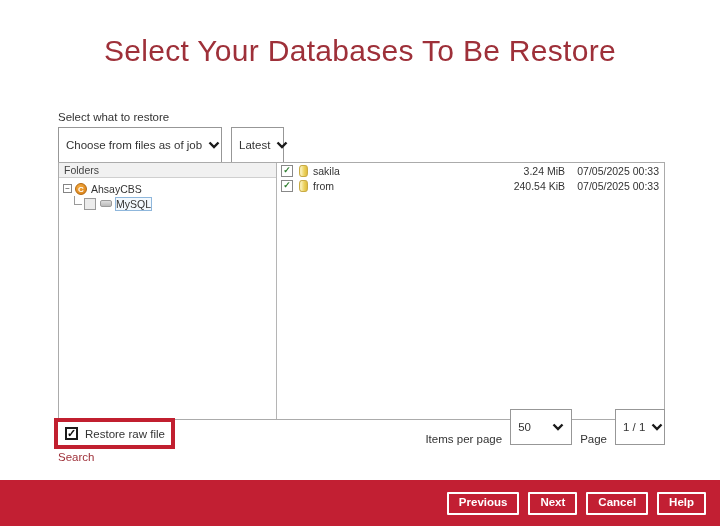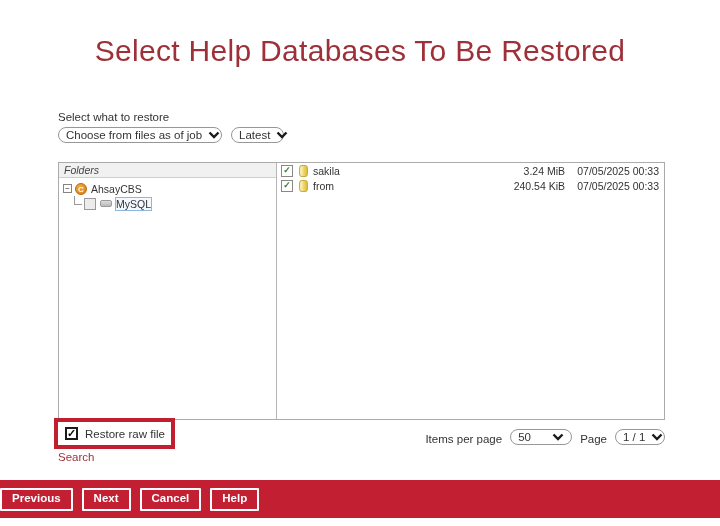--- a/index.html
+++ b/index.html
@@ -10,36 +10,36 @@
   
   .page-title{
     position:absolute;top:34px;left:0;right:0;text-align:center;
     font-size:30px;font-weight:300;color:var(--title-red,#9e3039);
     letter-spacing:0.3px;
   }
   
   .filters-label{position:absolute;left:58px;top:111px;font-size:11.5px;color:#333;}
   .dropdown-row{position:absolute;left:58px;top:127px;display:flex;gap:9px;}
   .dropdown{
-    height:16px;border:1px solid #979797;border-radius:12px;background:#fff;
+    height:36px;border:1px solid #979797;border-radius:0;background:#fff;
     display:flex;align-items:center;justify-content:space-between;
     padding:0 7px;font-size:11.5px;box-sizing:border-box;cursor:pointer;white-space:nowrap;
   }
   .dd-job{width:164px}.dd-date{width:78px}.dd-ver{width:53px}
   .chev{flex:none;margin-left:6px;display:block;}
   
   .panel{
     position:absolute;left:58px;top:162px;width:607px;height:258px;
     border:1px solid #ababab;box-sizing:border-box;display:flex;background:#fff;
   }
   .tree-pane{width:217px;flex:none;border-right:1px solid #b5b5b5;display:flex;flex-direction:column;}
   .list-pane{flex:1;display:flex;flex-direction:column;min-width:0;}
   .pane-header{
     height:14px;flex:none;background:#f1f1f1;border-bottom:1px solid #cfcfcf;
-    font-size:10.5px;line-height:14px;color:#444;font-style:italic;
+    font-size:10.5px;line-height:14px;color:#444;
   }
   .folders-header{padding-left:5px;}
   .list-header{display:flex;}
   .col-name{flex:1;text-align:center;}
   .col-size{width:60px;flex:none;text-align:center;border-left:1px solid #cfcfcf;}
   .col-date{width:96px;flex:none;text-align:center;border-left:1px solid #cfcfcf;}
   
   .tree{padding-top:3px;font-size:10.5px;}
   .tree-row{display:flex;align-items:center;height:15px;}
   .tree-root{padding-left:4px;}
@@ -105,37 +105,37 @@
     color:var(--title-red,#9e3039);text-decoration:none;cursor:pointer;
   }
   
   .pagination{
     position:absolute;top:421px;right:55px;height:24px;
     display:flex;align-items:flex-end;gap:8px;font-size:11.5px;color:#333;
   }
   .dd-items{width:62px}.dd-page{width:50px}
   
   .footer{
-    position:absolute;left:0;right:0;top:480px;height:38px;
+    position:absolute;left:0;right:0;top:480px;height:46px;
     background:var(--accent-red,#c21f33);
-    display:flex;align-items:center;gap:9px;
+    display:flex;align-items:center;justify-content:flex-end;gap:9px;
     padding-right:14px;box-sizing:border-box;
   }
   .footer button{
     background:transparent;border:2px solid #ffffff;color:#ffffff;
     font-weight:bold;font-size:11.5px;height:23px;padding:0 10px;
     font-family:"Liberation Sans", sans-serif;border-radius:1px;cursor:pointer;line-height:1;
   }
 </style>
 </head>
 <body>
 
 <div class="screen">
 
-  <div class="page-title">Select Help Databases To Be Restored</div>
+  <div class="page-title">Select Your Databases To Be Restore</div>
 
   <div class="filters-label">Select what to restore</div>
 
   <div class="dropdown-row">
     <div class="dropdown dd-job">
       <span>Choose from files as of job</span>
       <svg class="chev" width="12" height="8" viewBox="0 0 12 8">
           <polyline points="1.5,1.5 6,6 10.5,1.5" stroke="#1a1a1a" stroke-width="2.4" fill="none"></polyline>
         </svg>
     </div>

